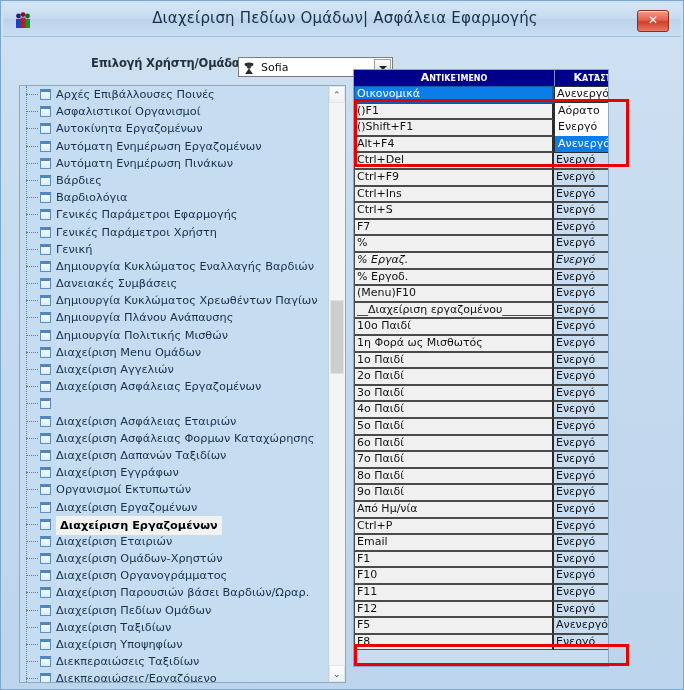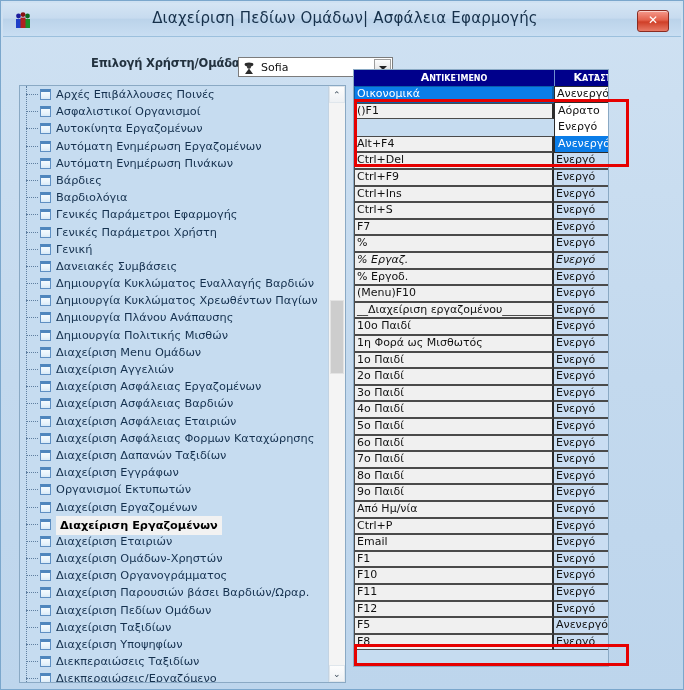--- a/index.html
+++ b/index.html
@@ -334,29 +334,29 @@
           <div class="tree-item"><span class="tree-dots"></span><span class="tree-cb"></span><span class="tree-label">Αρχές Επιβάλλουσες Ποινές</span></div>
           <div class="tree-item"><span class="tree-dots"></span><span class="tree-cb"></span><span class="tree-label">Ασφαλιστικοί Οργανισμοί</span></div>
           <div class="tree-item"><span class="tree-dots"></span><span class="tree-cb"></span><span class="tree-label">Αυτοκίνητα Εργαζομένων</span></div>
           <div class="tree-item"><span class="tree-dots"></span><span class="tree-cb"></span><span class="tree-label">Αυτόματη Ενημέρωση Εργαζομένων</span></div>
           <div class="tree-item"><span class="tree-dots"></span><span class="tree-cb"></span><span class="tree-label">Αυτόματη Ενημέρωση Πινάκων</span></div>
           <div class="tree-item"><span class="tree-dots"></span><span class="tree-cb"></span><span class="tree-label">Βάρδιες</span></div>
           <div class="tree-item"><span class="tree-dots"></span><span class="tree-cb"></span><span class="tree-label">Βαρδιολόγια</span></div>
           <div class="tree-item"><span class="tree-dots"></span><span class="tree-cb"></span><span class="tree-label">Γενικές Παράμετροι Εφαρμογής</span></div>
           <div class="tree-item"><span class="tree-dots"></span><span class="tree-cb"></span><span class="tree-label">Γενικές Παράμετροι Χρήστη</span></div>
           <div class="tree-item"><span class="tree-dots"></span><span class="tree-cb"></span><span class="tree-label">Γενική</span></div>
+          <div class="tree-item"><span class="tree-dots"></span><span class="tree-cb"></span><span class="tree-label">Δημιουργία Κυκλώματος Εναλλαγής Βαρδιών</span></div>
           <div class="tree-item"><span class="tree-dots"></span><span class="tree-cb"></span><span class="tree-label">Δανειακές Συμβάσεις</span></div>
-          <div class="tree-item"><span class="tree-dots"></span><span class="tree-cb"></span><span class="tree-label">Δημιουργία Κυκλώματος Εναλλαγής Βαρδιών</span></div>
           <div class="tree-item"><span class="tree-dots"></span><span class="tree-cb"></span><span class="tree-label">Δημιουργία Κυκλώματος Χρεωθέντων Παγίων</span></div>
           <div class="tree-item"><span class="tree-dots"></span><span class="tree-cb"></span><span class="tree-label">Δημιουργία Πλάνου Ανάπαυσης</span></div>
           <div class="tree-item"><span class="tree-dots"></span><span class="tree-cb"></span><span class="tree-label">Δημιουργία Πολιτικής Μισθών</span></div>
           <div class="tree-item"><span class="tree-dots"></span><span class="tree-cb"></span><span class="tree-label">Διαχείριση Menu Ομάδων</span></div>
           <div class="tree-item"><span class="tree-dots"></span><span class="tree-cb"></span><span class="tree-label">Διαχείριση Αγγελιών</span></div>
           <div class="tree-item"><span class="tree-dots"></span><span class="tree-cb"></span><span class="tree-label">Διαχείριση Ασφάλειας Εργαζομένων</span></div>
-          <div class="tree-item"><span class="tree-dots"></span><span class="tree-cb"></span><span class="tree-label">Διαχείριση Ασφάλειας Βαρδιών</span></div>
+          <div class="tree-item"><span class="tree-dots"></span><span class="tree-cb"></span></div>
           <div class="tree-item"><span class="tree-dots"></span><span class="tree-cb"></span><span class="tree-label">Διαχείριση Ασφάλειας Εταιριών</span></div>
           <div class="tree-item"><span class="tree-dots"></span><span class="tree-cb"></span><span class="tree-label">Διαχείριση Ασφάλειας Φορμων Καταχώρησης</span></div>
           <div class="tree-item"><span class="tree-dots"></span><span class="tree-cb"></span><span class="tree-label">Διαχείριση Δαπανών Ταξιδίων</span></div>
           <div class="tree-item"><span class="tree-dots"></span><span class="tree-cb"></span><span class="tree-label">Διαχείριση Εγγράφων</span></div>
           <div class="tree-item"><span class="tree-dots"></span><span class="tree-cb"></span><span class="tree-label">Οργανισμοί Εκτυπωτών</span></div>
           <div class="tree-item"><span class="tree-dots"></span><span class="tree-cb"></span><span class="tree-label">Διαχείριση Εργαζομένων</span></div>
           <div class="tree-item selected"><span class="tree-dots"></span><span class="tree-cb"></span><span class="tree-label">Διαχείριση Εργαζομένων</span></div>
           <div class="tree-item"><span class="tree-dots"></span><span class="tree-cb"></span><span class="tree-label">Διαχείριση Εταιριών</span></div>
           <div class="tree-item"><span class="tree-dots"></span><span class="tree-cb"></span><span class="tree-label">Διαχείριση Ομάδων-Χρηστών</span></div>
           <div class="tree-item"><span class="tree-dots"></span><span class="tree-cb"></span><span class="tree-label">Διαχείριση Οργανογράμματος</span></div>
@@ -396,20 +396,21 @@
               <div class="opt">Αόρατο</div>
               <div class="opt">Ενεργό</div>
               <div class="opt sel">Ανενεργό</div>
             </div>
           </div>
           <div class="grow" style="top: 32.6px;">
             <div class="gc-obj">()F1</div>
             <div class="gc-state"></div>
           </div>
           <div class="grow" style="top: 49.2px;">
+            <div class="gc-obj">()Shift+F1</div>
             <div class="gc-state"></div>
           </div>
           <div class="grow" style="top: 65.8px;">
             <div class="gc-obj">Alt+F4</div>
             <div class="gc-state"></div>
           </div>
           <div class="grow" style="top: 82.4px;">
             <div class="gc-obj">Ctrl+Del</div>
             <div class="gc-state">Ενεργό</div>
           </div>

